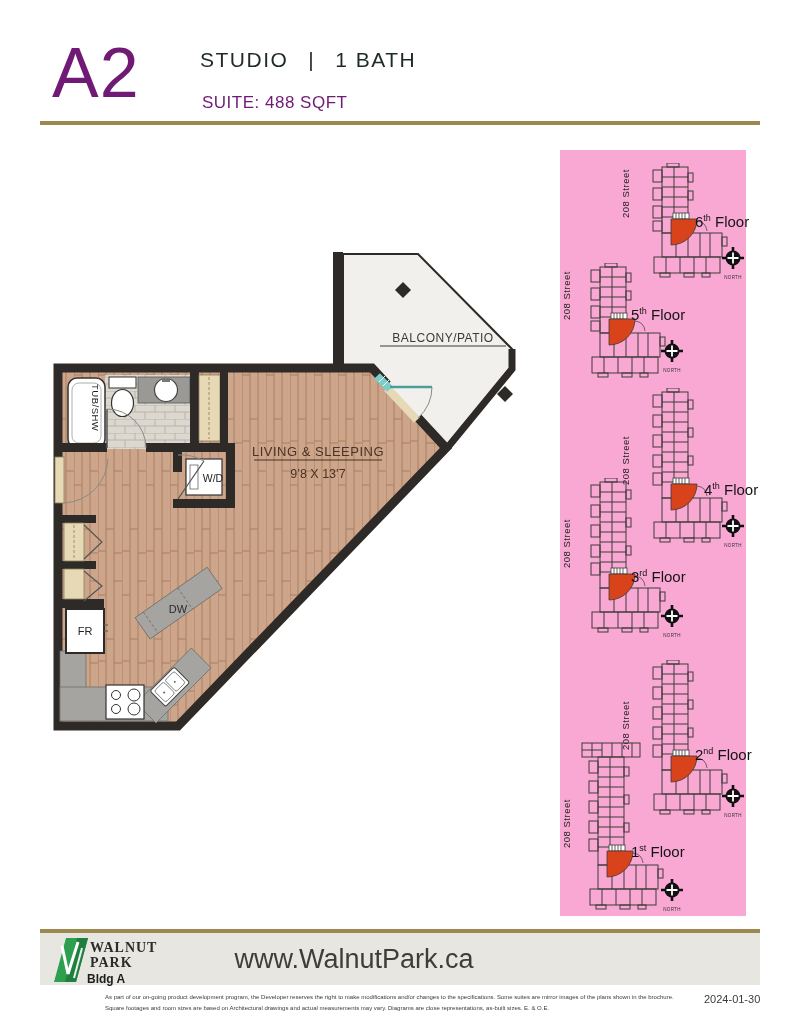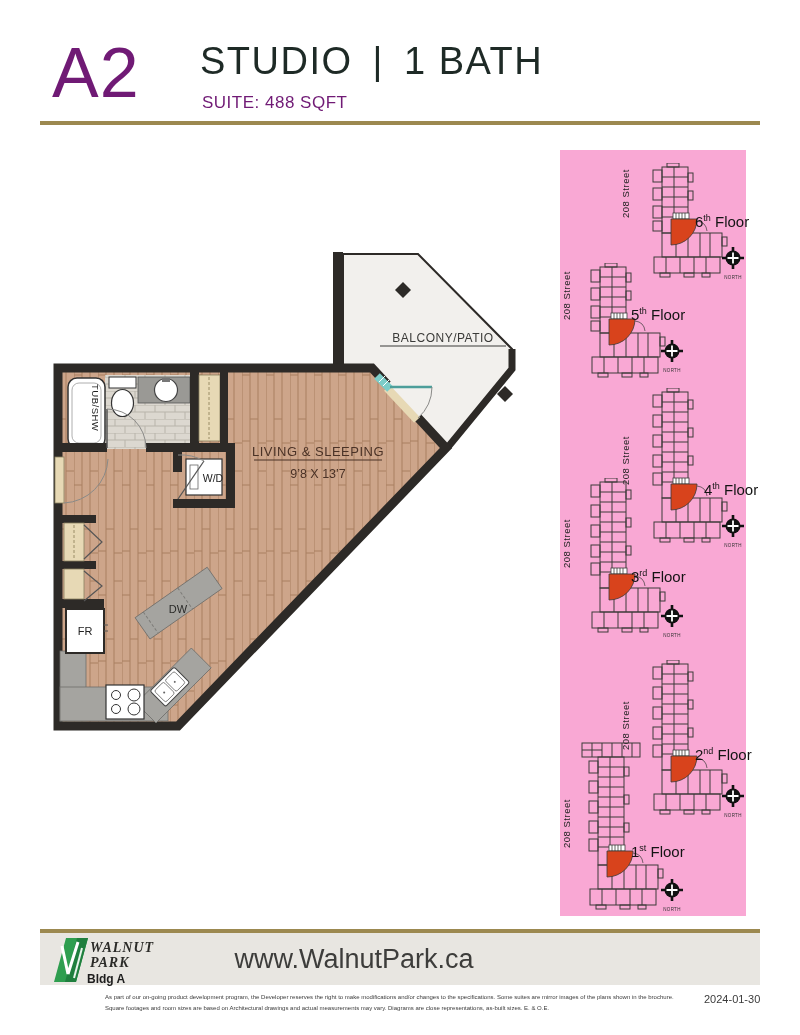--- a/index.html
+++ b/index.html
@@ -2,39 +2,39 @@
 <html><head>
 <meta charset="utf-8">
 <style>
   html,body{margin:0;padding:0;background:#fff;}
   body{width:800px;height:1035px;position:relative;overflow:hidden;
        font-family:"Liberation Sans",sans-serif;-webkit-font-smoothing:antialiased;}
   .abs{position:absolute;}
 
   
   #plan-code{left:52px;top:38px;font-size:70px;color:#701a75;letter-spacing:1px;line-height:1;}
-  #title-row{left:200px;top:40px;font-size:38px;color:#1e2a26;letter-spacing:1.5px;white-space:nowrap;}
+  #title-row{left:200px;top:48px;font-size:21px;color:#1e2a26;letter-spacing:1.5px;white-space:nowrap;}
   #title-row .sep{margin:0 20px;color:#1e2a26;}
   #suite-line{left:202px;top:93px;font-size:17px;color:#701a75;letter-spacing:.5px;}
   .gold-rule{left:40px;width:720px;height:4px;background:#9c8950;}
 
   
   #keyplan-panel{left:560px;top:150px;width:186px;height:766px;background:#f9a8d4;}
   .street-label{writing-mode:vertical-rl;transform:rotate(180deg);font-size:9.5px;color:#222;
                 height:56px;text-align:center;letter-spacing:.5px;}
   .floor-label{font-size:15px;color:#141414;white-space:nowrap;}
   .floor-label sup{font-size:9px;}
   .kp-bldg svg{display:block;}
   .north-word{font-size:4.5px;color:#333;text-align:center;width:26px;letter-spacing:.3px;}
 
   
   #footer-band{left:40px;top:933px;width:720px;height:52px;background:#e8e6e1;}
   #brand{left:54px;top:938px;width:120px;}
   #brand-text{position:absolute;left:36px;top:2px;font-family:"Liberation Serif",serif;
-              font-style:italic;font-weight:bold;font-size:14px;line-height:1.1;color:#2b2b28;letter-spacing:1px;}
+              font-weight:bold;font-size:14px;line-height:1.1;color:#2b2b28;letter-spacing:1px;}
   #bldg-label{position:absolute;left:33px;top:34px;font-size:12px;font-weight:bold;color:#1d1d1d;}
   #site-url{left:40px;top:944px;width:628px;text-align:center;font-size:27px;color:#3d3d3b;}
   #disclaimer{left:105px;top:992px;width:575px;font-size:6px;line-height:11px;color:#3b3b3b;}
   #doc-date{left:704px;top:993px;font-size:11px;color:#3b3b3b;}
 </style>
 </head>
 <body>
 
 <svg width="0" height="0" style="position:absolute" aria-hidden="true">
   <defs>

